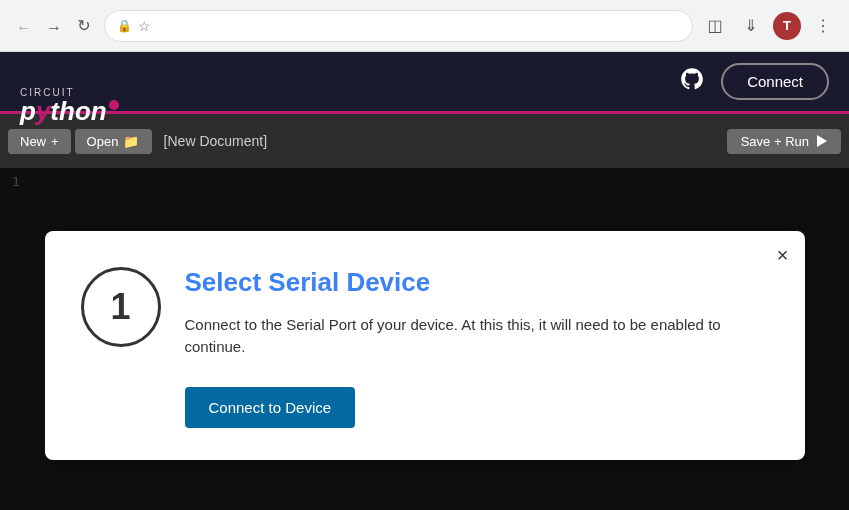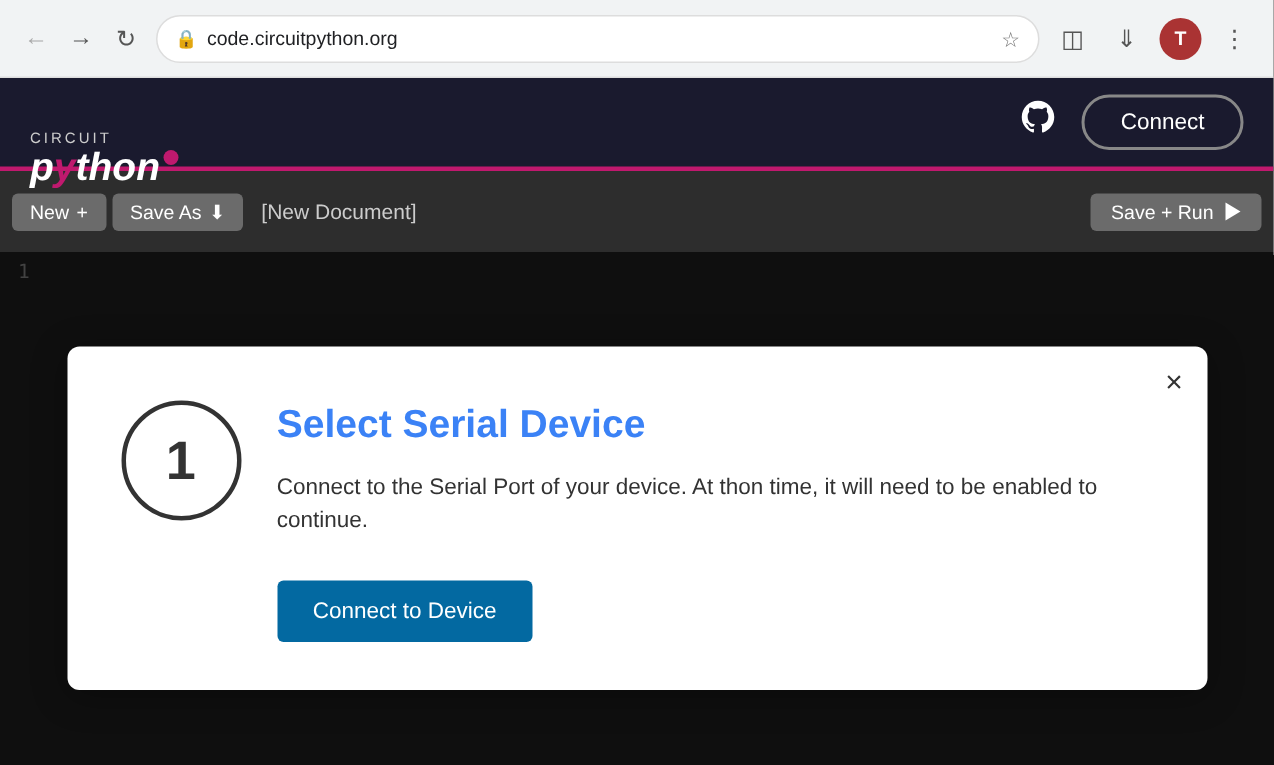--- a/index.html
+++ b/index.html
@@ -310,21 +310,20 @@
 <body>
 
 <div class="browser-chrome">
   <div class="browser-nav-buttons">
     <button class="nav-btn disabled">←</button>
     <button class="nav-btn">→</button>
     <button class="nav-btn">↻</button>
   </div>
   <div class="address-bar">
     <span class="lock-icon">🔒</span>
-    <span class="address-text">code.circuitpython.org</span>
     <span class="address-star">☆</span>
   </div>
   <div class="browser-actions">
     <button class="browser-action-btn">◫</button>
     <button class="browser-action-btn">⇓</button>
     <button class="profile-btn">T</button>
     <button class="browser-action-btn">⋮</button>
   </div>
 </div>
 
@@ -344,39 +343,39 @@
     <button class="connect-btn">Connect</button>
   </div>
 </div>
 
 <div class="toolbar">
   <button class="toolbar-btn">
     <span>New</span>
     <span>+</span>
   </button>
   <button class="toolbar-btn">
-    <span>Save As</span>
-    <span>⬇</span>
+    <span>Open</span>
+    <span>📁</span>
   </button>
   <span class="doc-title">[New Document]</span>
   <button class="save-run-btn">
     <span>Save + Run</span>
     <span class="play-icon"></span>
   </button>
 </div>
 
 <div class="editor-area">
   <span class="line-number">1</span>
 
   <div class="modal-overlay">
     <div class="modal">
       <button class="modal-close">×</button>
       <div class="modal-content">
         <div class="step-circle">1</div>
         <div class="modal-text">
           <div class="modal-title">Select Serial Device</div>
-          <div class="modal-description">Connect to the Serial Port of your device. At thon time, it will need to be enabled to continue.</div>
+          <div class="modal-description">Connect to the Serial Port of your device. At this this, it will need to be enabled to continue.</div>
           <button class="modal-action-btn">Connect to Device</button>
         </div>
       </div>
     </div>
   </div>
 </div>
 
 </body></html>

